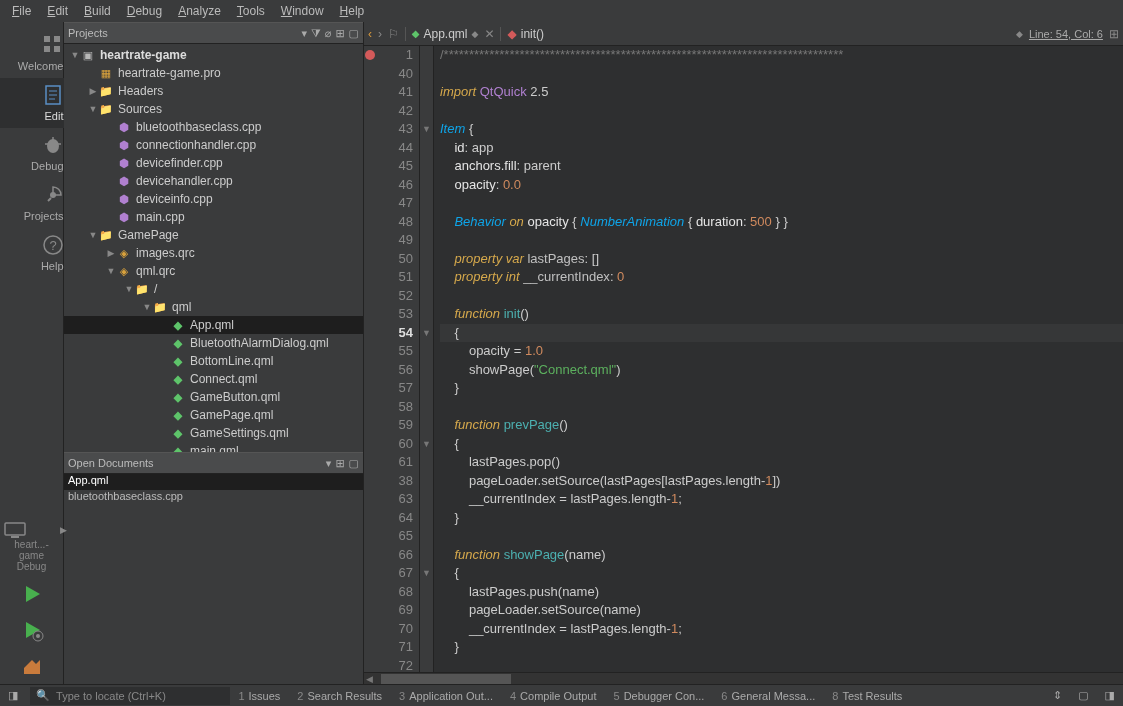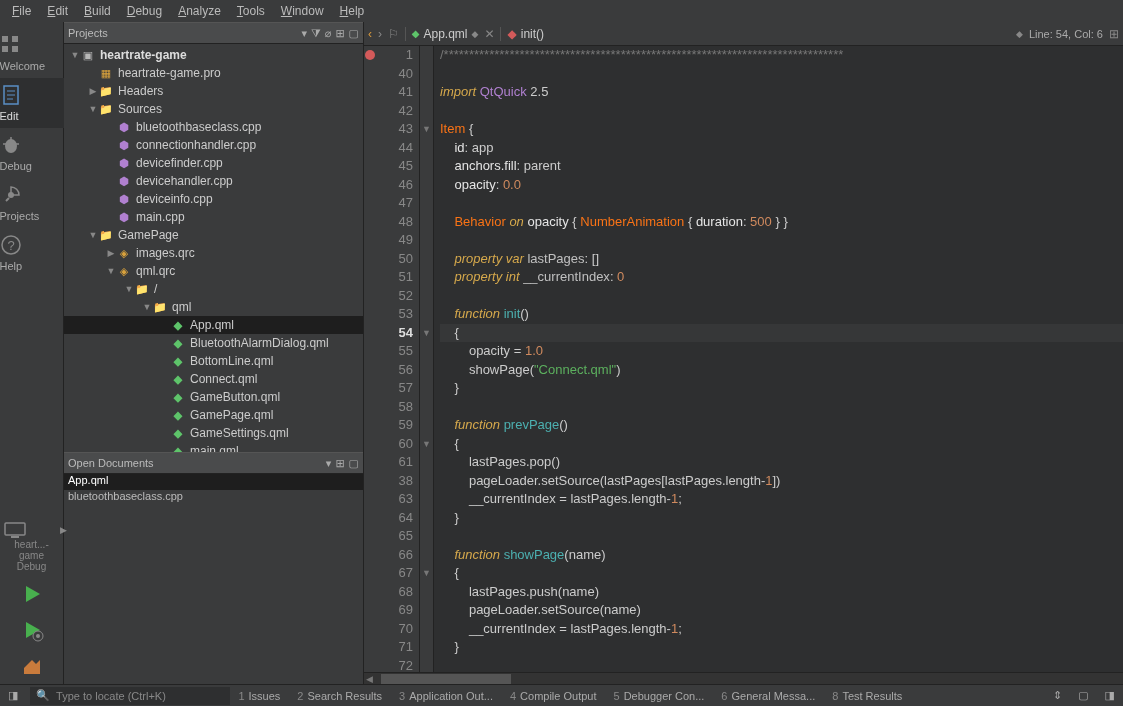--- a/index.html
+++ b/index.html
@@ -8,21 +8,21 @@
 
 .menubar { display: flex; height: 22px; background: #3a3b3c; padding: 0 4px; align-items: center; }
 .menubar .menu-item { padding: 2px 8px; cursor: pointer; }
 .menubar .menu-item .ul { text-decoration: underline; }
 
 
 .layout { display: flex; height: 662px; }
 
 
 .sidebar { width: 64px; background: #3a3b3c; display: flex; flex-direction: column; align-items: center; padding-top: 6px; border-right: 1px solid #222; }
-.sidebar .mode { width: 64px; padding: 6px 0; display: flex; flex-direction: column; align-items: flex-start; cursor: pointer; font-size: 11px; color: #aaa; }
+.sidebar .mode { width: 64px; padding: 6px 0; display: flex; flex-direction: column; align-items: flex-end; cursor: pointer; font-size: 11px; color: #aaa; }
 .sidebar .mode.active { background: #2e2f30; color: #ddd; }
 .sidebar .mode svg, .sidebar .mode .ico { margin-bottom: 2px; }
 .sidebar .gap { flex: 1; }
 .sidebar .kit { font-size: 10px; color: #888; text-align: center; padding: 4px 2px; width: 100%; }
 .sidebar .runbtn { padding: 6px 0; cursor: pointer; }
 
 
 .midpanel { width: 300px; background: #3a3b3c; border-right: 1px solid #222; display: flex; flex-direction: column; }
 .panel-header { display: flex; align-items: center; justify-content: space-between; background: #4a4b4c; height: 22px; padding: 0 4px; border-top: 1px solid #555; border-bottom: 1px solid #222; font-size: 11px; }
 .panel-header .tools { display: flex; gap: 4px; align-items: center; }
@@ -45,33 +45,33 @@
 .opendocs .doc.sel { background: #1e1e1e; color: #fff; }
 
 
 .editor { flex: 1; display: flex; flex-direction: column; background: #2e2f30; }
 .editor-toolbar { height: 24px; display: flex; align-items: center; background: #3a3b3c; border-bottom: 1px solid #222; padding: 0 4px; gap: 6px; }
 .editor-toolbar .navbtn { color: #888; cursor: pointer; font-size: 12px; }
 .editor-toolbar .navbtn.active { color: #d99a3c; }
 .editor-toolbar .filetab { display: flex; align-items: center; gap: 4px; color: #ccc; font-size: 12px; }
 .editor-toolbar .sep { width: 1px; height: 14px; background: #555; }
 .editor-toolbar .spacer { flex: 1; }
-.editor-toolbar .posinfo { color: #aaa; font-size: 11px; }
+.editor-toolbar .posinfo { color: #aaa; font-size: 11px; text-decoration: underline; }
 .codearea { flex: 1; display: flex; overflow: hidden; font-family: Consolas, "Courier New", monospace; font-size: 13px; }
 .gutter { width: 56px; background: #3a3b3c; text-align: right; color: #888; padding-right: 6px; line-height: 18.5px; border-right: 1px solid #222; position: relative; }
 .gutter .ln { height: 18.5px; position: relative; }
 .gutter .ln.cur { color: #ddd; font-weight: bold; }
 .foldcol { width: 14px; background: #3a3b3c; border-right: 1px solid #222; line-height: 18.5px; text-align: center; color: #777; font-size: 9px; }
 .foldcol .f { height: 18.5px; }
 .code { flex: 1; line-height: 18.5px; padding-left: 6px; white-space: pre; color: #ccc; overflow: hidden; position: relative; }
 .code .cl { height: 18.5px; }
 .code .cl.hl { background: #363738; }
 .c-cmt { color: #777; }
 .c-kw { color: #d6a94c; font-style: italic; }
-.c-kw2 { color: #f97316; }
+.c-kw2 { color: #0ea5e9; font-style: italic; }
 .c-prop { color: #4cb0b0; }
 .c-num { color: #d08a5e; }
 .c-str { color: #5cb05e; }
 .c-id { color: #c0c0c0; }
 .c-ital { }
 .c-purple { color: #b080d0; }
 .c-red { color: #e5e5e5; }
 .gutter .bookmark { position:absolute; left:1px; top:4px; width:10px; height:10px; background:#d35a5a; border-radius:50%; }
 .scrollbar-h { height: 12px; background: #333; border-top: 1px solid #222; display:flex; align-items:center; }
 .scrollbar-h .thumb { width:130px; height:10px; background:#555; margin-left:6px; }

